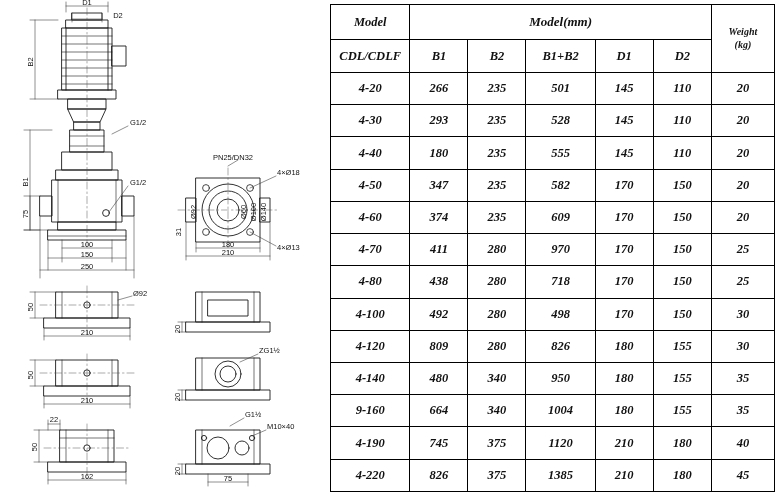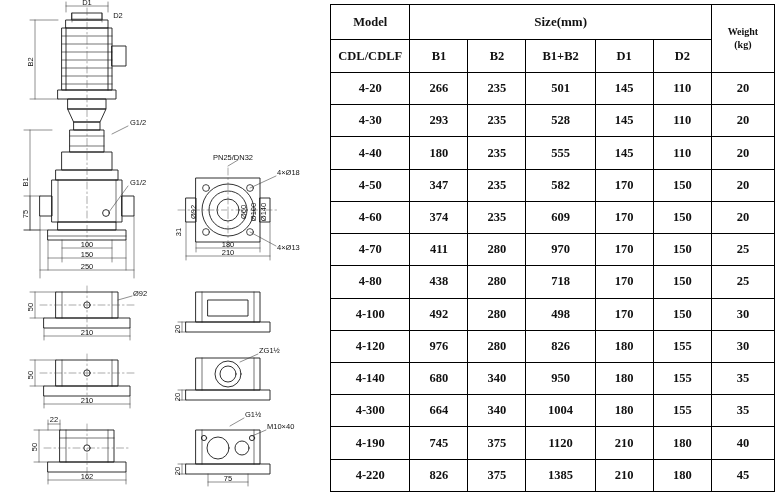--- a/index.html
+++ b/index.html
@@ -4,21 +4,21 @@
 <style>
   html,body{margin:0;padding:0;background:#fff;}
   body{width:783px;height:500px;font-family:"Liberation Serif",serif;color:#111;overflow:hidden;}
   #root{position:relative;width:783px;height:384px;}
 
   
   .draw{position:absolute;left:0;top:0;width:330px;height:500px;}
   .draw svg{display:block;}
 
   
-  .table-wrap{position:absolute;left:330px;top:4px;width:448px;height:492px;}
+  .table-wrap{position:absolute;left:330px;top:4px;width:448px;height:492px;font-style:italic;}
   table.spec{border-collapse:collapse;width:445px;height:488px;table-layout:fixed;}
   table.spec th, table.spec td{
      border:1px solid #000;text-align:center;vertical-align:middle;
      font-family:"Liberation Serif",serif;font-weight:bold;font-size:12.5px;
      padding:0;
   }
   table.spec th.model-h{width:78px;}
   table.spec th.size-h{font-size:13px;}
   table.spec th.weight-h{width:62px;font-size:10px;line-height:1.25;margin-top:32px;}
   table.spec td.model-c{width:78px;}
@@ -322,21 +322,21 @@
         <col class="c-b1">
           <col class="c-b2">
           <col class="c-sum">
           <col class="c-d1">
           <col class="c-d2">
         <col class="c-w">
       </colgroup>
       <thead>
         <tr class="head-row1">
           <th class="model-h" rowspan="1">Model</th>
-          <th class="size-h" colspan="5">Size(mm)</th>
+          <th class="size-h" colspan="5">Model(mm)</th>
           <th class="weight-h" rowspan="2">
             <div>Weight</div>
             <div>(kg)</div>
           </th>
         </tr>
         <tr class="head-row2">
           <th class="model-h">CDL/CDLF</th>
           <th>B1</th>
           <th>B2</th>
           <th>B1+B2</th>
@@ -412,38 +412,38 @@
           <td class="model-c">4-100</td>
           <td>492</td>
           <td>280</td>
           <td>498</td>
           <td>170</td>
           <td>150</td>
           <td>30</td>
         </tr>
         <tr>
           <td class="model-c">4-120</td>
-          <td>976</td>
+          <td>809</td>
           <td>280</td>
           <td>826</td>
           <td>180</td>
           <td>155</td>
           <td>30</td>
         </tr>
         <tr>
           <td class="model-c">4-140</td>
-          <td>680</td>
+          <td>480</td>
           <td>340</td>
           <td>950</td>
           <td>180</td>
           <td>155</td>
           <td>35</td>
         </tr>
         <tr>
-          <td class="model-c">4-300</td>
+          <td class="model-c">9-160</td>
           <td>664</td>
           <td>340</td>
           <td>1004</td>
           <td>180</td>
           <td>155</td>
           <td>35</td>
         </tr>
         <tr>
           <td class="model-c">4-190</td>
           <td>745</td>

